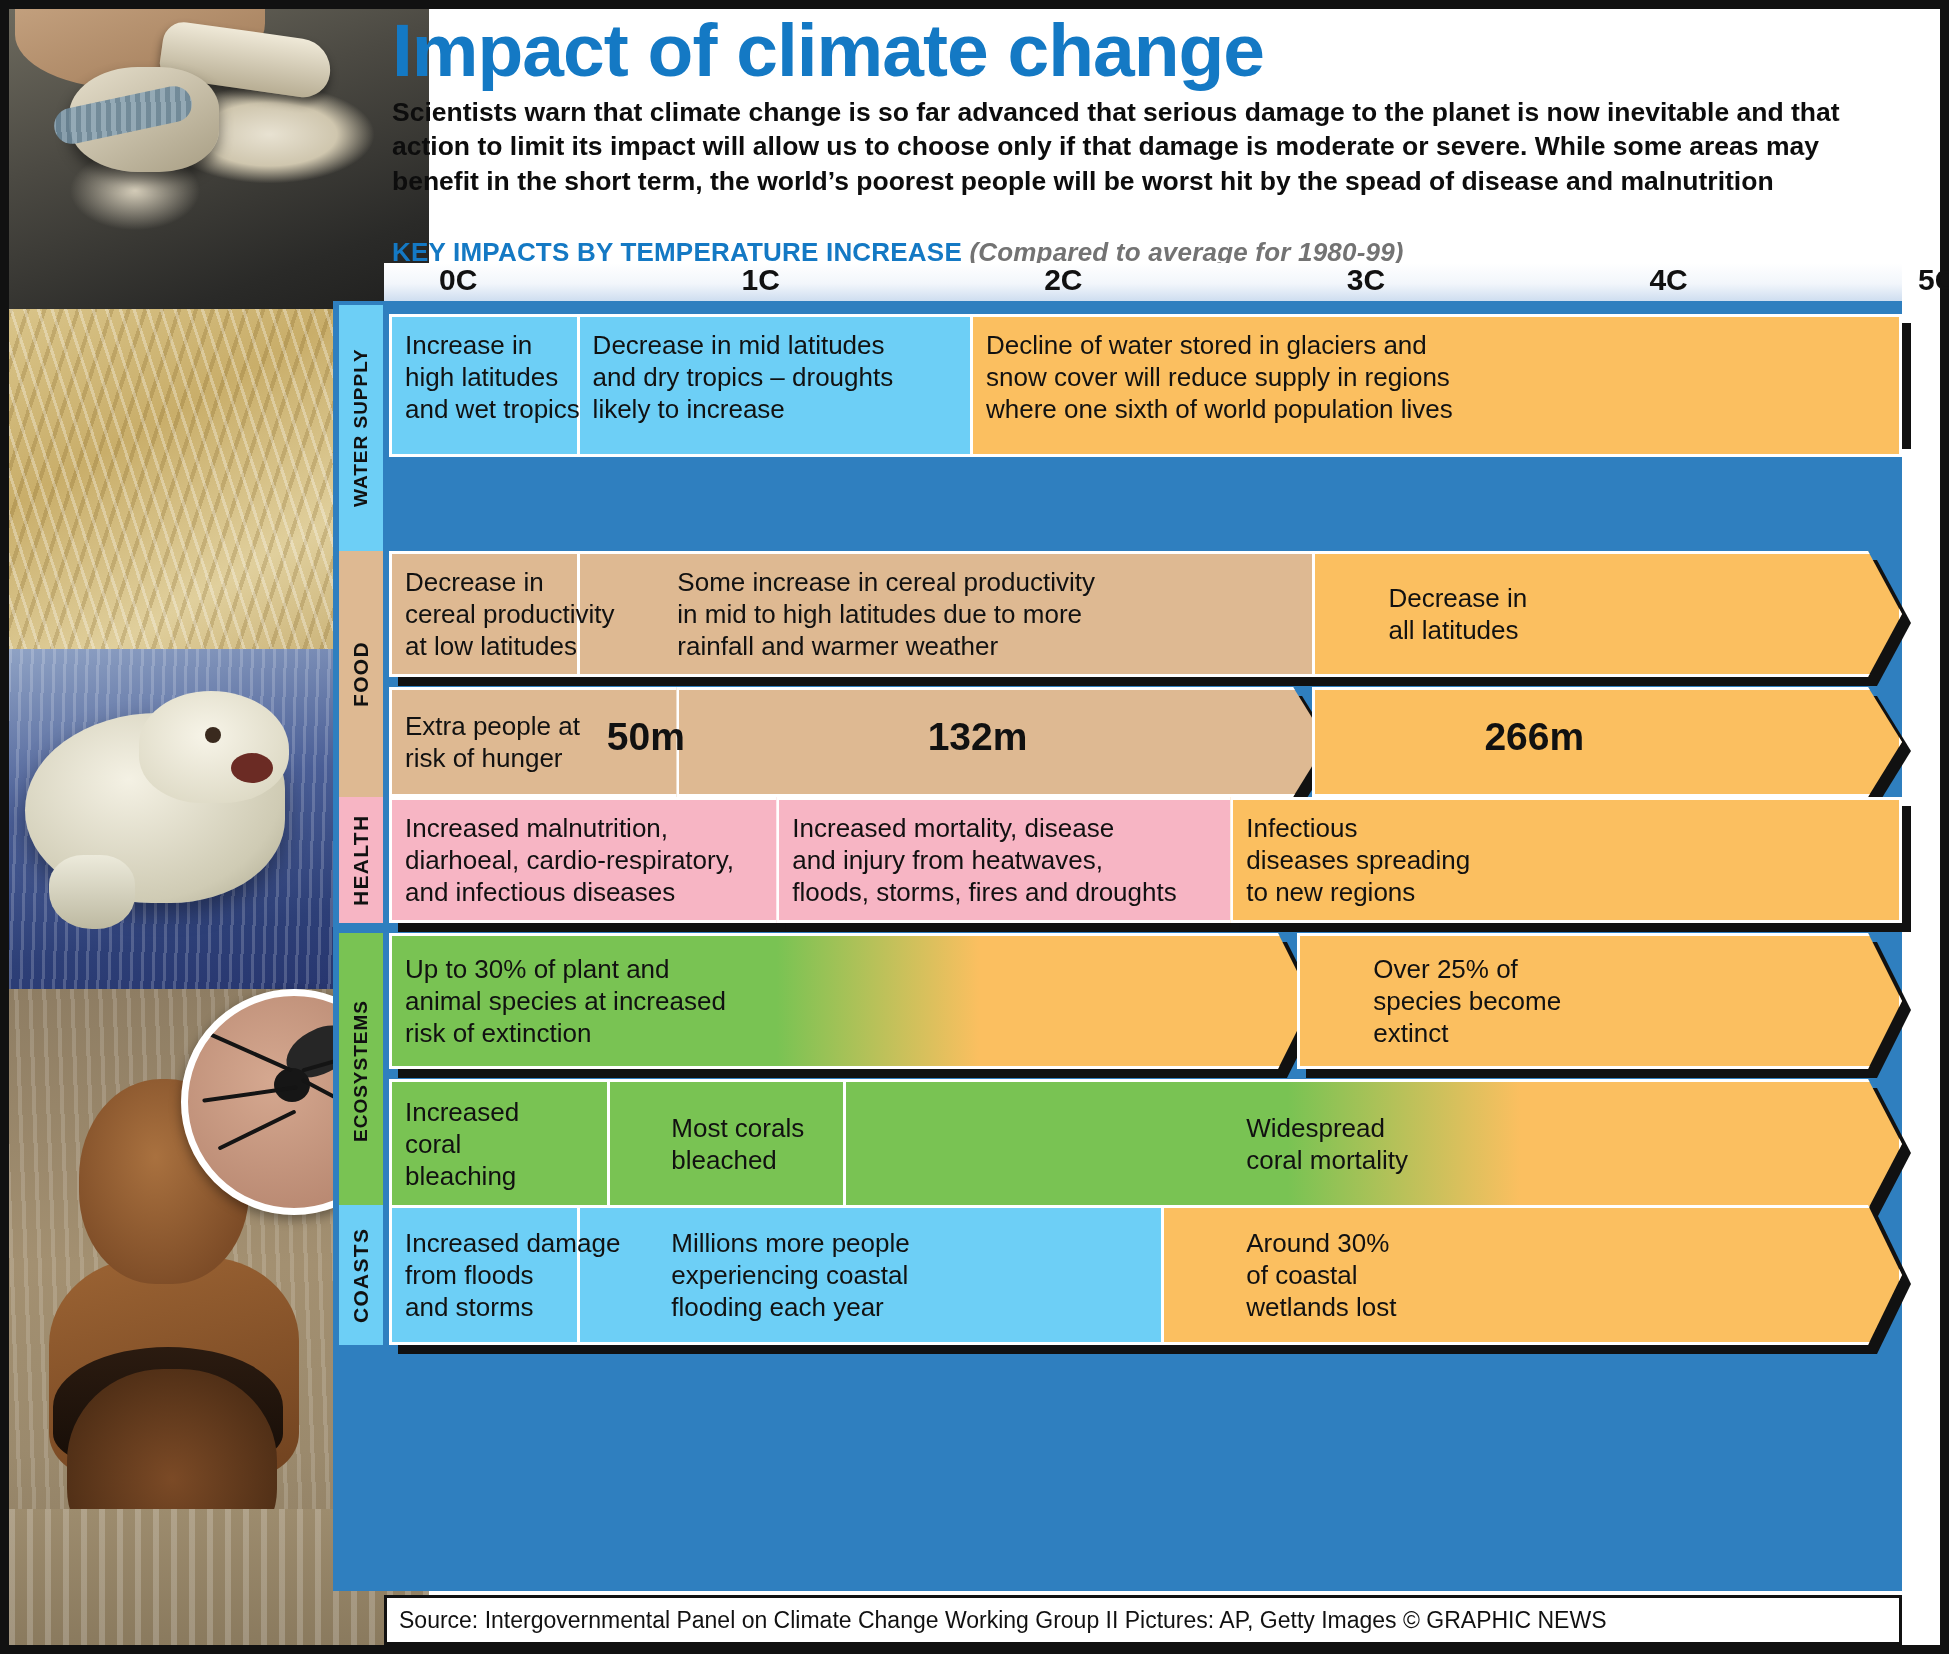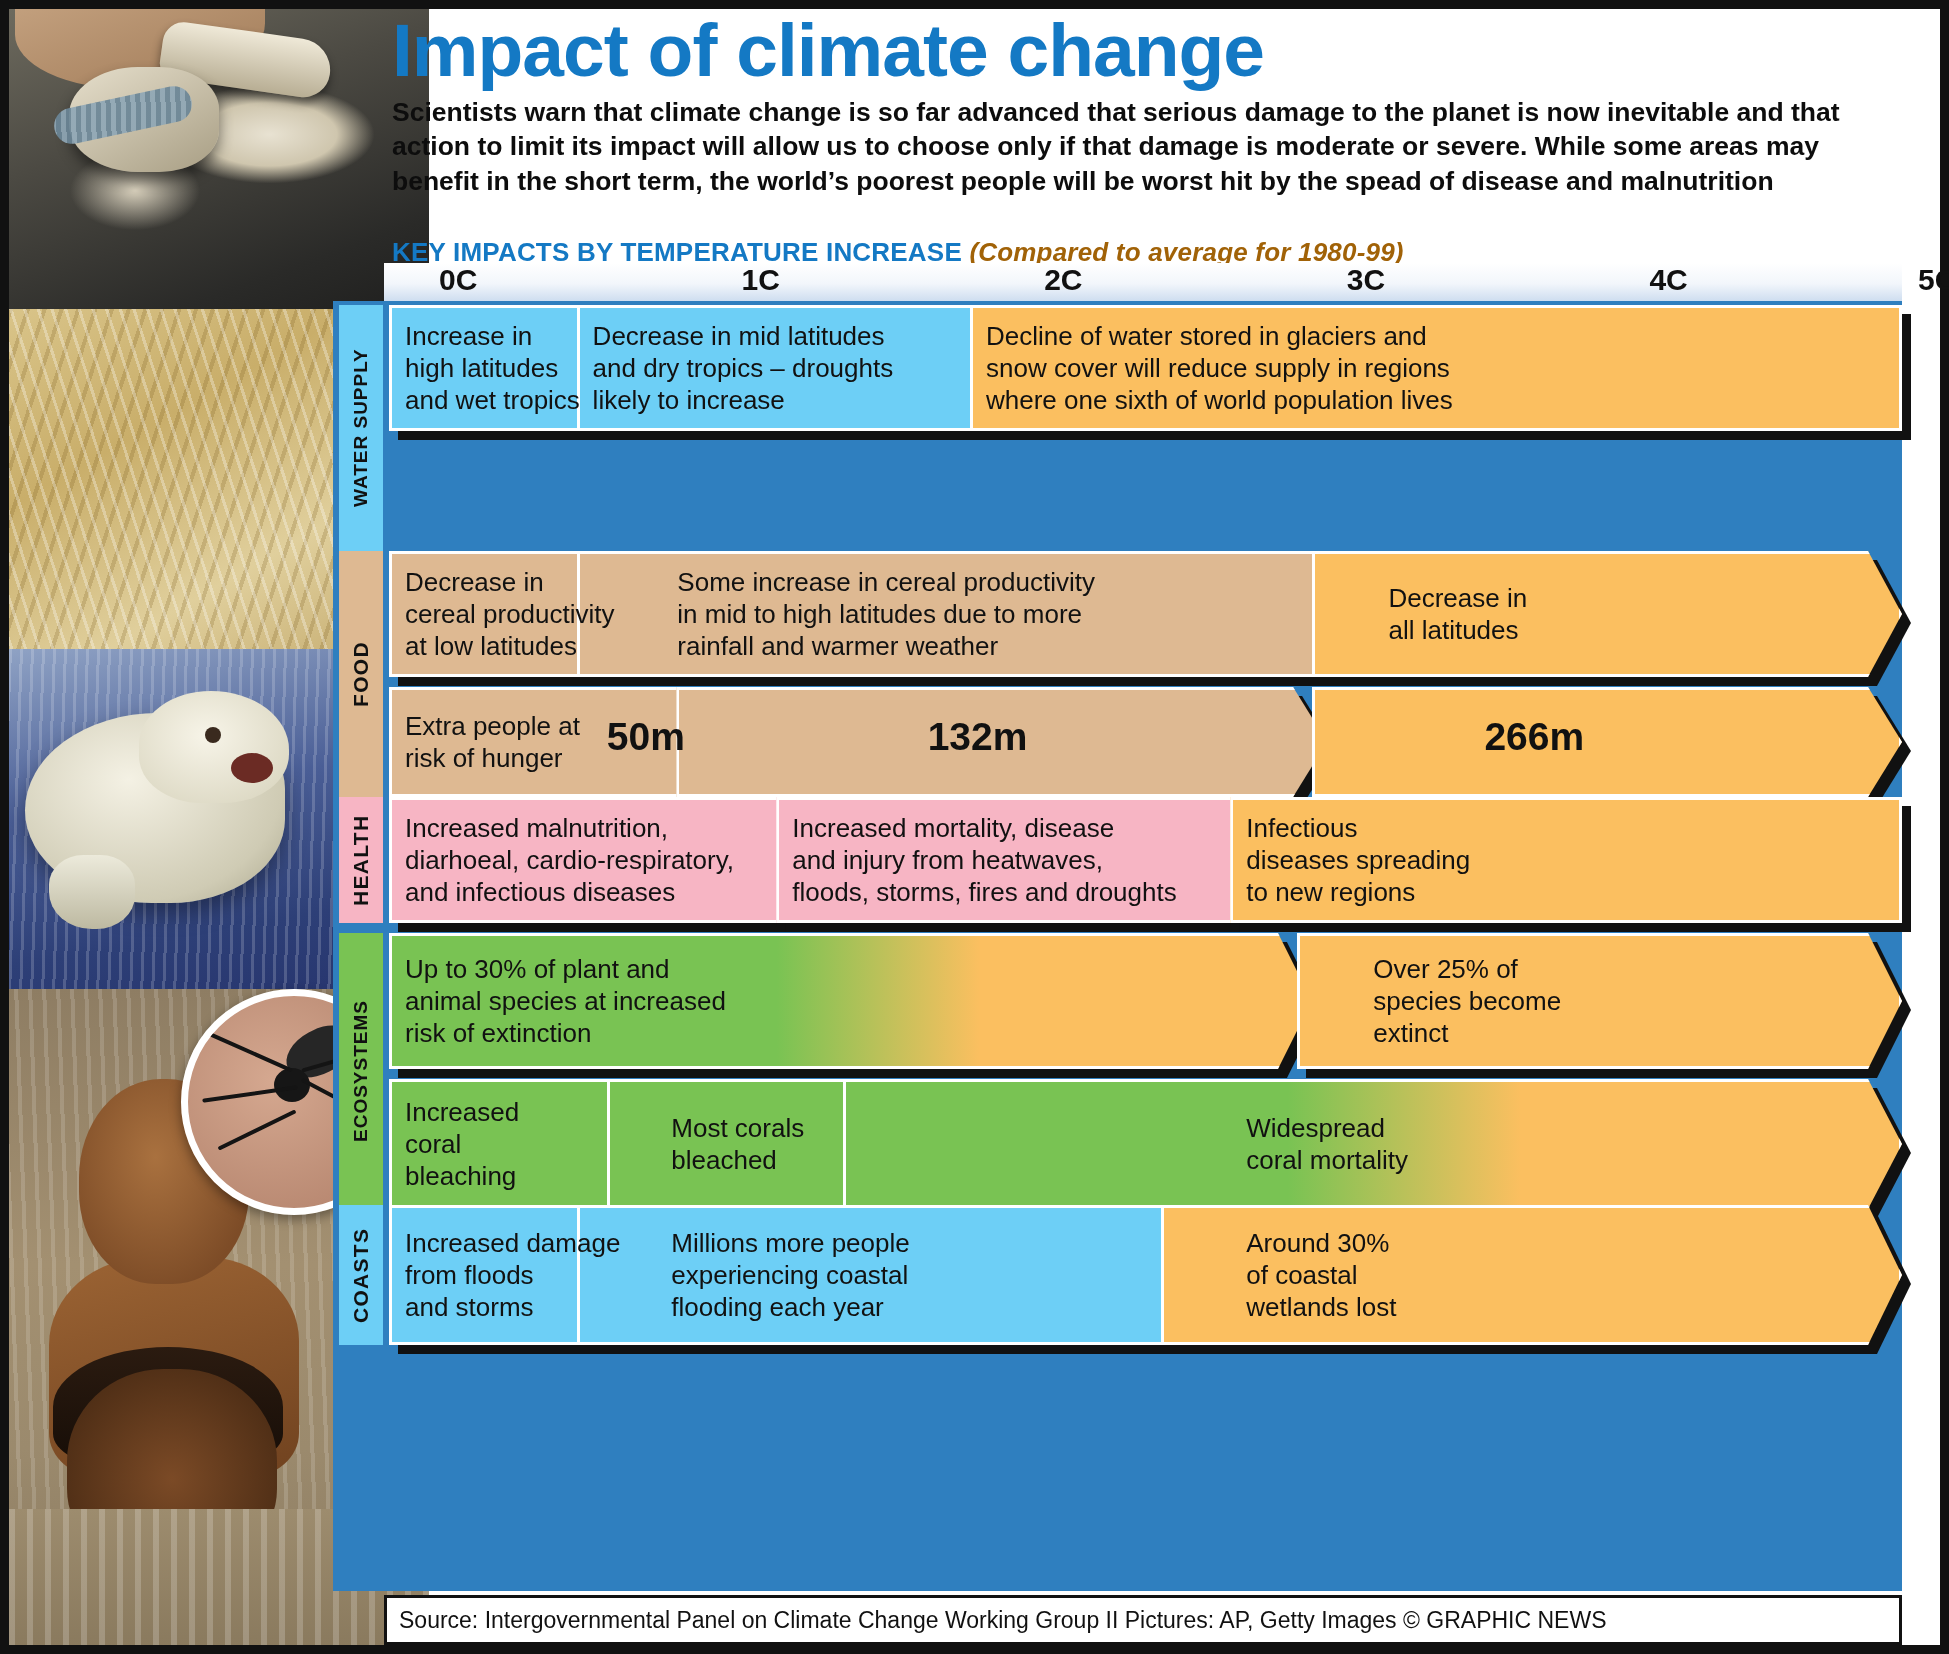--- a/index.html
+++ b/index.html
@@ -44,21 +44,21 @@
   .mq-body{position:absolute;left:96px;top:34px;width:70px;height:44px;background:#262626;border-radius:50% 45% 40% 50%;transform:rotate(-28deg);}
   .mq-thorax{position:absolute;left:86px;top:72px;width:36px;height:34px;background:#161616;border-radius:50%;}
   .mq-leg{position:absolute;background:#141414;height:4px;border-radius:2px;}
 
   
   .content{position:absolute;left:429px;top:9px;width:1511px;height:1636px;background:#fff;}
 
   .title{position:absolute;left:-37px;top:4px;font-size:75px;font-weight:bold;color:#1479c4;letter-spacing:-1px;line-height:1;}
   .intro{position:absolute;left:-37px;top:86px;width:1485px;font-size:26.5px;font-weight:bold;color:#0d0d0d;line-height:1.295;}
   .kicker{position:absolute;left:-37px;top:228px;font-size:26px;font-weight:bold;color:#1479c4;letter-spacing:.2px;}
-  .kicker .paren{color:#a16207;font-style:italic;font-weight:bold;}
+  .kicker .paren{color:#737373;font-style:italic;font-weight:bold;}
 
   
   .scale{position:absolute;left:-45px;top:254px;width:1518px;height:46px;background:linear-gradient(180deg,#ffffff 0%,#f2f6fb 45%,#cfdef0 82%,#a9c8e6 100%);}
   .tick{position:absolute;top:0;font-size:30px;font-weight:bold;color:#111;}
 
   
   .chart{position:absolute;left:-96px;top:292px;width:1569px;height:1290px;background:linear-gradient(180deg,#2f7fbf 0%,#2f7fbf 100%);}
   .chart-inner{position:absolute;left:0;top:0;width:1569px;height:1290px;}
   .catlabel{position:absolute;left:6px;top:0;width:44px;font-size:21px;font-weight:bold;color:#111;letter-spacing:1.3px;
             writing-mode:vertical-rl;transform:rotate(180deg);display:flex;align-items:center;justify-content:center;}
@@ -125,21 +125,21 @@
         <div class="tick" style="left: 357.6px;">1C</div>
         <div class="tick" style="left: 660.2px;">2C</div>
         <div class="tick" style="left: 962.8px;">3C</div>
         <div class="tick" style="left: 1265.4px;">4C</div>
         <div class="tick" style="left: 1534px;">5C</div>
       </div>
 
     <div class="chart">
       <div class="chart-inner" id="chart-inner">
           <div class="catlabel small" style="top: 4px; height: 246px; background: rgb(109, 207, 246);">WATER SUPPLY</div>
-          <div class="row" style="top: 4px; height: 126px; text-decoration: underline;">
+          <div class="row" style="top: 13px; height: 143px; text-decoration: underline;">
             <div class="band" style="left: 9px; top: 9px; width: 1513px; height: 126px; background: rgb(17, 17, 17); clip-path: polygon(0px 0px, calc(100% - 34px) 0px, 100% 50%, calc(100% - 34px) 100%, 0px 100%);"></div>
             <div class="band" style="left: 0px; width: 1513px; background: linear-gradient(90deg, rgb(109, 207, 246) 0%, rgb(109, 207, 246) 42%, rgb(251, 191, 96) 62%, rgb(251, 191, 96) 100%); clip-path: polygon(0px 0px, calc(100% - 34px) 0px, 100% 50%, calc(100% - 34px) 100%, 0px 100%); border: 0px; box-shadow: rgb(255, 255, 255) 0px 0px 0px 3px inset;"></div>
             <div class="band" style="left: 196.612px; top: 9px; width: 1325.39px; height: 126px; background: rgb(17, 17, 17); clip-path: polygon(0px 0px, 100% 0px, 100% 100%, 0px 100%);"></div>
             <div class="band" style="left: 187.612px; width: 1325.39px; background: rgb(109, 207, 246); clip-path: polygon(0px 0px, 100% 0px, 100% 100%, 0px 100%); border: 0px; box-shadow: rgb(255, 255, 255) 0px 0px 0px 3px inset;"></div>
             <div class="band" style="left: 589.992px; top: 9px; width: 932.008px; height: 126px; background: rgb(17, 17, 17); clip-path: polygon(0px 0px, 100% 0px, 100% 100%, 0px 100%);"></div>
             <div class="band" style="left: 580.992px; width: 932.008px; background: rgb(251, 191, 96); clip-path: polygon(0px 0px, 100% 0px, 100% 100%, 0px 100%); border: 0px; box-shadow: rgb(255, 255, 255) 0px 0px 0px 3px inset;"></div>
             <div class="txt" style="left: 16px; top: 15px;">Increase in
 high latitudes
 and wet tropics</div>
             <div class="txt" style="left: 596.992px; top: 15px;">Decline of water stored in glaciers and

